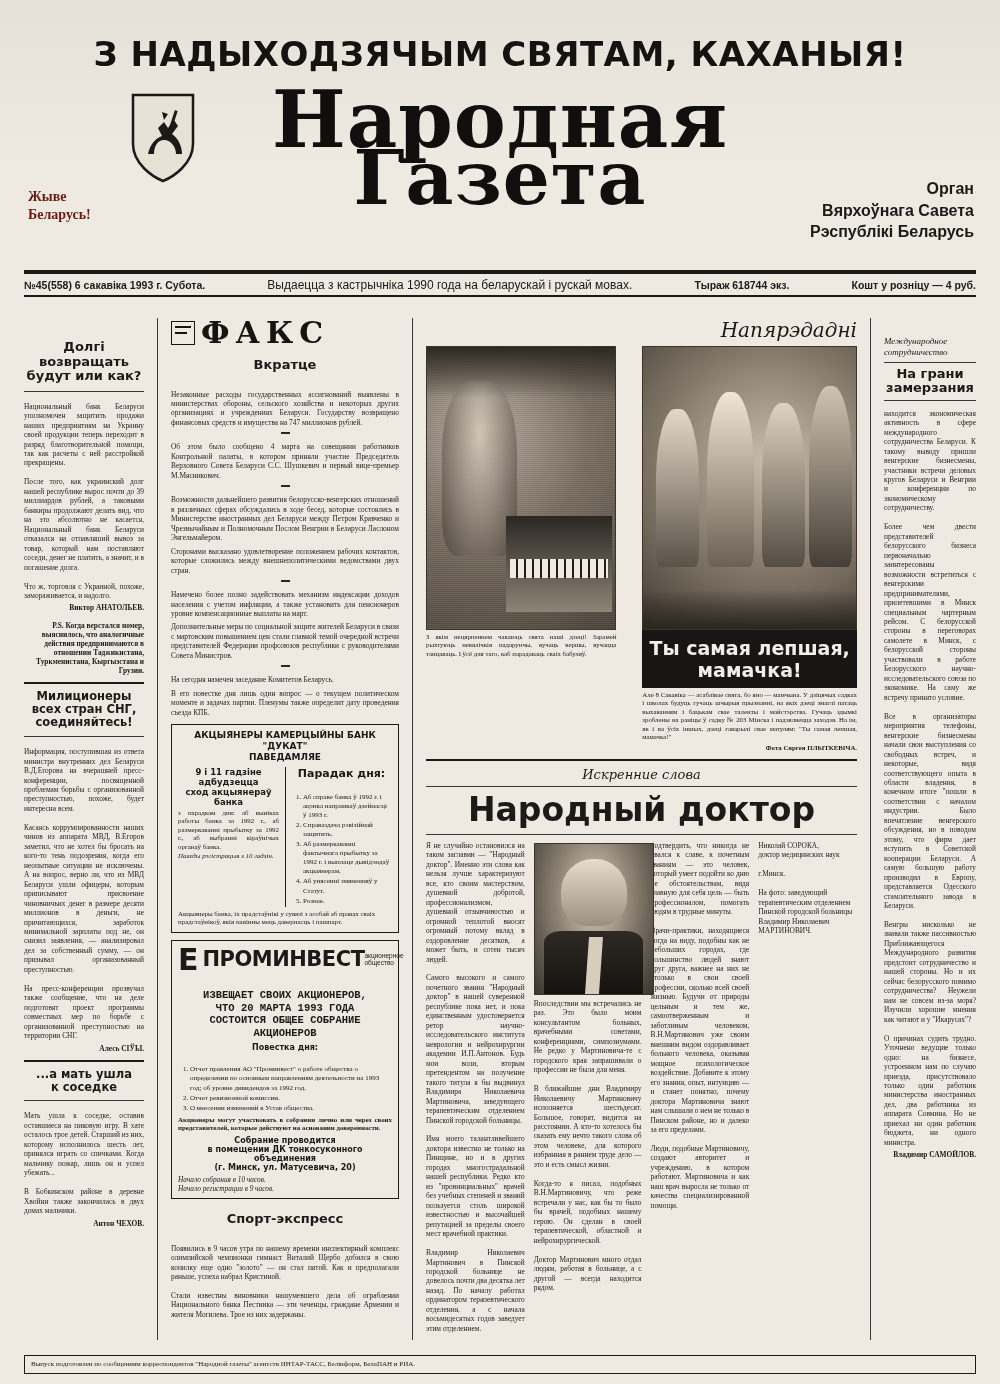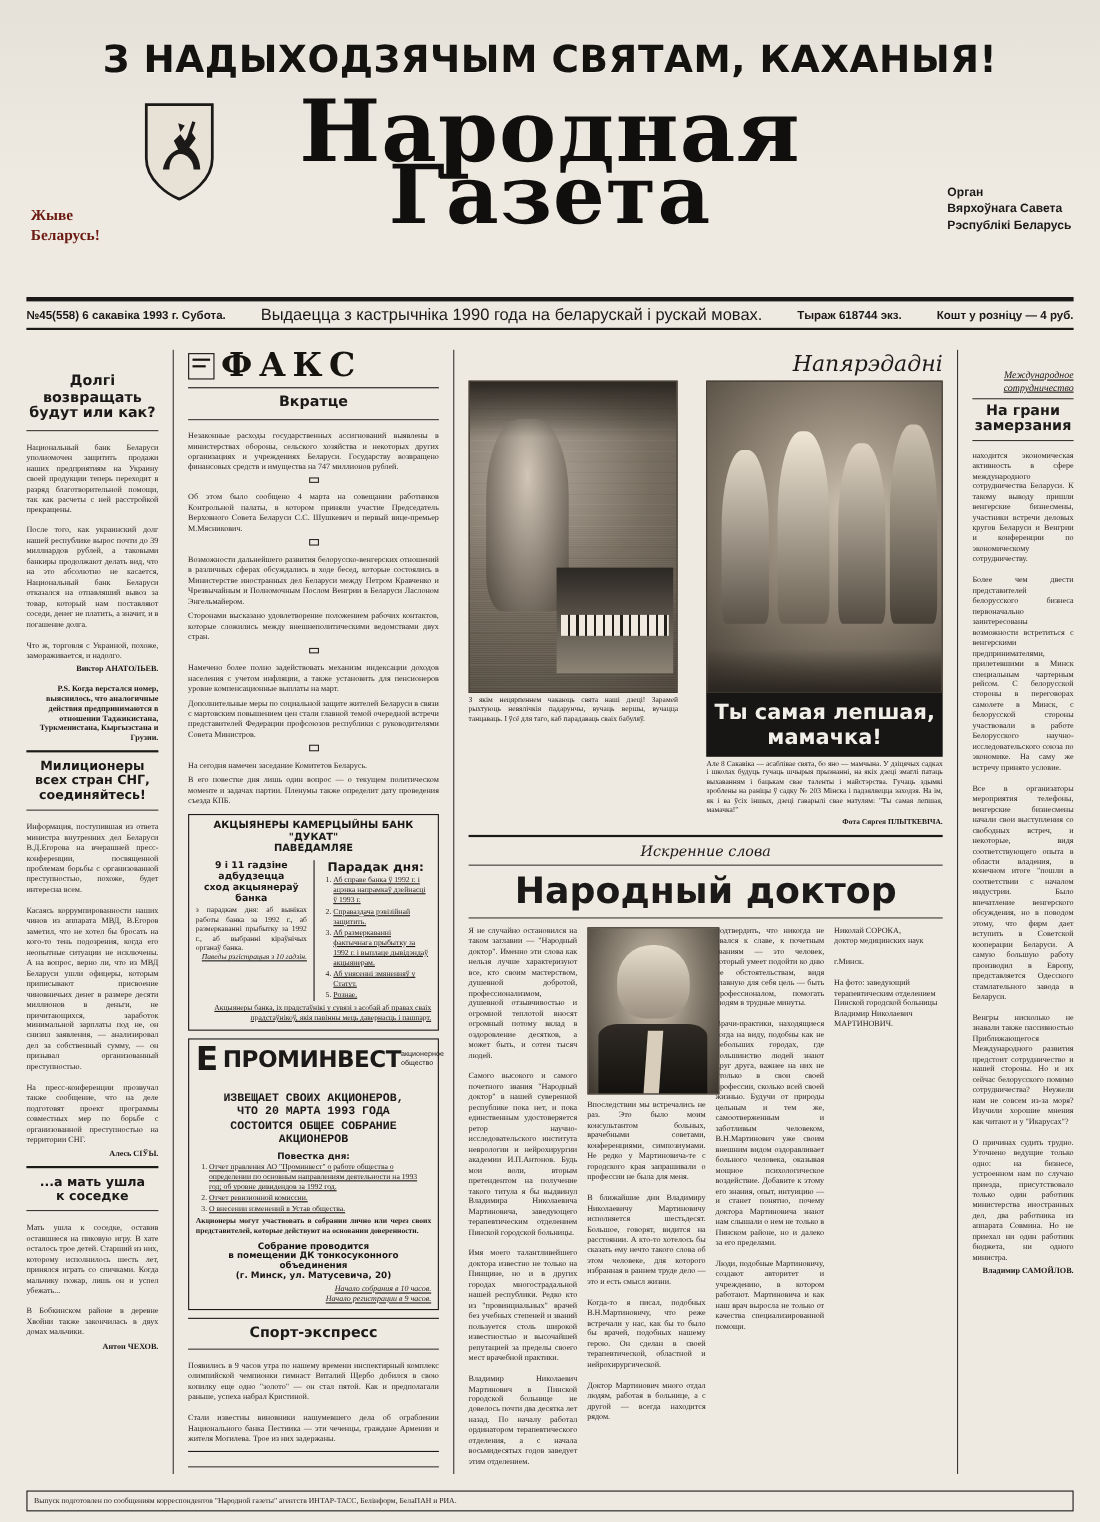--- a/index.html
+++ b/index.html
@@ -57,38 +57,38 @@
     position:absolute;
     left:28px;top:110px;
     font-family:"Liberation Serif", serif;
     font-weight:bold;
     font-size:14px;
     line-height:1.25;
     color:#6b1a12;
   }
   .organ{
     position:absolute;
-    right:26px;top:90px;
-    text-align:left;
+    right:26px;top:100px;
+    text-align:right;
     font-family:"Liberation Sans", sans-serif;
     font-weight:bold;
-    font-size:11px;
+    font-size:16px;
     line-height:1.35;
     color:#1b1a18;
   }
   .rule-thick{height:4px;background:#1b1a18;margin:2px 24px 0 24px;}
   .issue-bar{
     display:flex;justify-content:space-between;align-items:center;
     margin:4px 24px 0 24px;
     font-family:"Liberation Sans", sans-serif;
     font-size:10.5px;
     font-weight:bold;
     color:#1b1a18;
   }
-  .issue-bar .mid{font-weight:normal;font-size:15px;}
+  .issue-bar .mid{font-weight:normal;font-size:12px;}
   .rule-after-issue{height:2px;background:#1b1a18;margin:3px 24px 0 24px;}
 
   
   .content{
     position:absolute;
     top:318px;left:24px;right:24px;bottom:44px;
     display:flex;
     gap:10px;
   }
   .col{display:flex;flex-direction:column;}
@@ -212,21 +212,21 @@
     border:1.5px solid #1b1a18;
     width:74px;flex:none;
     display:flex;align-items:center;justify-content:center;
     font-family:"DejaVu Serif", serif;
     font-weight:bold;font-size:10.5px;text-align:center;
     padding:3px;
     line-height:1.2;
   }
   .dukat-ag{flex:1;}
   .mini{font-size:6.9px;line-height:1.25;text-align:justify;}
-  .center{text-align:right;text-decoration:underline;}
+  .center{text-align:left;}
   .bold{font-weight:bold;}
   .ital{font-style:italic;}
 
   .prom-logo{
     display:flex;align-items:center;gap:4px;justify-content:flex-start;
   }
   .prom-e{
     font-family:"DejaVu Sans", sans-serif;
     font-weight:bold;font-size:30px;line-height:0.9;
   }
@@ -239,21 +239,21 @@
     font-size:6.5px;line-height:1.2;text-align:left;
   }
   .notice-big{
     font-family:Liberation Mono, monospace;
     font-weight:bold;font-size:10.5px;text-align:center;line-height:1.2;margin-top:16px;
   }
   .agenda-t{
     font-family:"DejaVu Sans", sans-serif;
     font-weight:bold;font-size:8px;text-align:center;margin-top:4px;
   }
-  .ol{font-size:7px;line-height:1.3;margin:1px 0 0 0;padding-left:12px;text-decoration:underline;}
+  .ol{font-size:7px;line-height:1.3;margin:13px 0 0 0;padding-left:12px;}
   .ol li{margin-bottom:1px;}
 
   .footer{
     position:absolute;
     left:24px;right:24px;bottom:10px;
     border:1.5px solid #1b1a18;
     padding:4px 6px;
     display:flex;justify-content:space-between;align-items:center;
     font-size:7px;
   }

